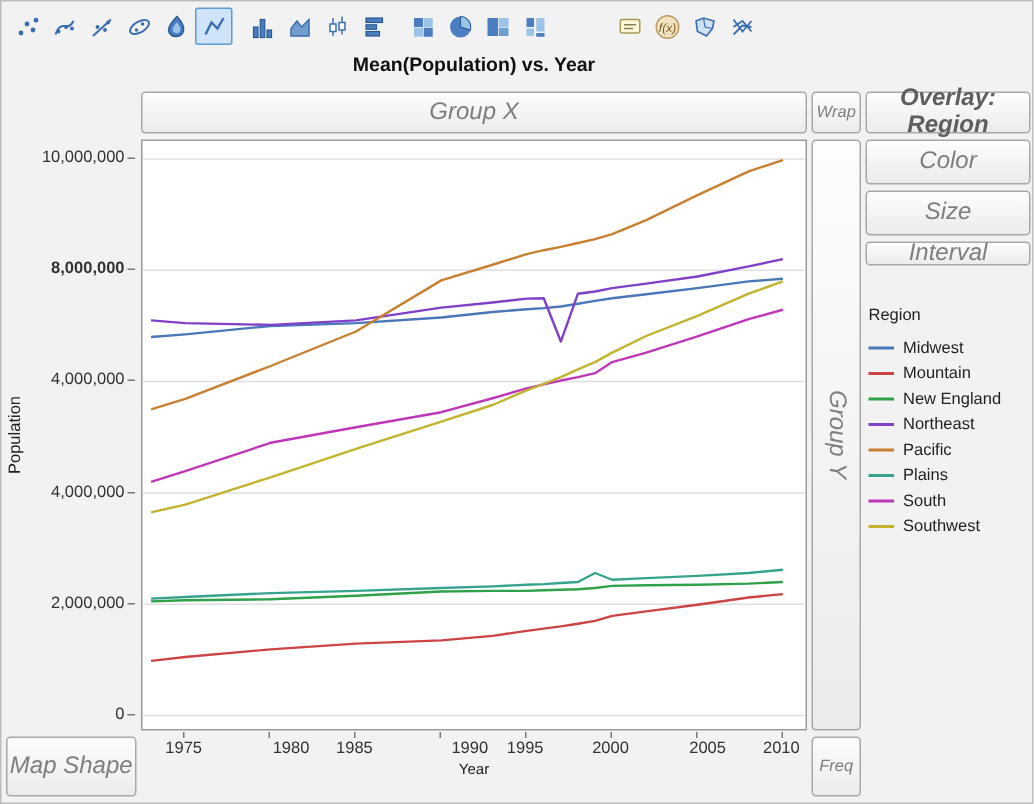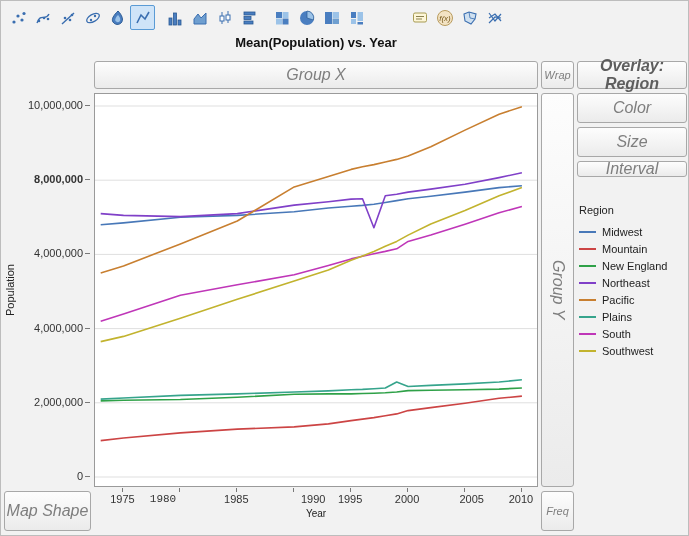--- a/index.html
+++ b/index.html
@@ -284,21 +284,21 @@
         <polyline points="5.7,178.9 28.5,171.9 85.4,150.0 142.3,127.0 199.2,92.9 233.4,82.5 256.1,75.4 267.5,72.8 278.9,70.6 290.3,68.0 301.7,65.4 313.1,62.1 335.8,52.8 370.0,36.1 404.1,20.2 426.9,12.7" fill="none" stroke="#c87f30" stroke-width="1.6" stroke-linejoin="round"></polyline>
         <polyline points="5.7,305.1 28.5,304.0 85.4,301.4 142.3,299.9 199.2,298.0 233.4,296.9 256.1,295.8 267.5,295.4 278.9,294.7 290.3,294.0 301.7,288.0 313.1,292.5 335.8,291.4 370.0,289.9 404.1,288.0 426.9,285.8" fill="none" stroke="#36a48c" stroke-width="1.6" stroke-linejoin="round"></polyline>
         <polyline points="5.7,227.2 28.5,220.1 85.4,201.2 142.3,190.8 199.2,180.8 233.4,171.5 256.1,164.9 267.5,162.3 278.9,159.7 290.3,157.4 301.7,154.8 313.1,147.4 335.8,141.1 370.0,130.3 404.1,118.8 426.9,112.5" fill="none" stroke="#bf36b8" stroke-width="1.6" stroke-linejoin="round"></polyline>
         <polyline points="5.7,247.6 28.5,242.4 85.4,224.2 142.3,205.3 199.2,187.1 233.4,176.0 256.1,166.3 267.5,161.9 278.9,157.4 290.3,152.2 301.7,147.4 313.1,141.1 335.8,130.0 370.0,116.6 404.1,101.8 426.9,93.6" fill="none" stroke="#c2b32e" stroke-width="1.6" stroke-linejoin="round"></polyline>
       </svg>
   </div>
 
   <div id="x-axis">
       <div class="xtick" style="left: 8.45953px;">1975</div>
       <div class="xtick-mark" style="left: 28.4595px;"></div>
-      <div class="xtick" style="left: 49px; font-family: Liberation Mono, monospace;">1980</div>
+      <div class="xtick" style="left: 80px;">1980</div>
       <div class="xtick-mark" style="left: 85.3786px;"></div>
       <div class="xtick" style="left: 122.298px;">1985</div>
       <div class="xtick-mark" style="left: 142.298px;"></div>
       <div class="xtick" style="left: 179.217px; margin-left: 20px;">1990</div>
       <div class="xtick-mark" style="left: 199.217px;"></div>
       <div class="xtick" style="left: 236.136px;">1995</div>
       <div class="xtick-mark" style="left: 256.136px;"></div>
       <div class="xtick" style="left: 293.055px;">2000</div>
       <div class="xtick-mark" style="left: 313.055px;"></div>
       <div class="xtick" style="left: 349.974px; text-align: right;">2005</div>

